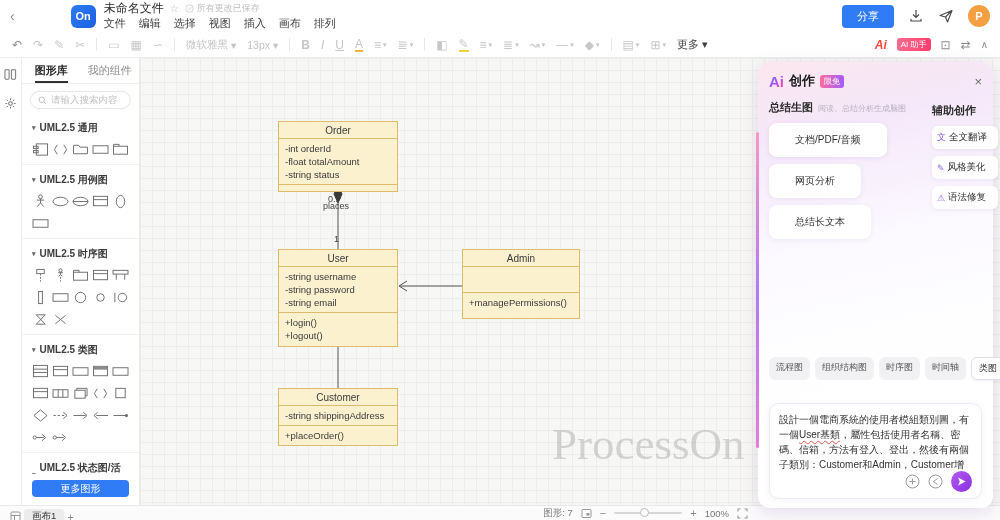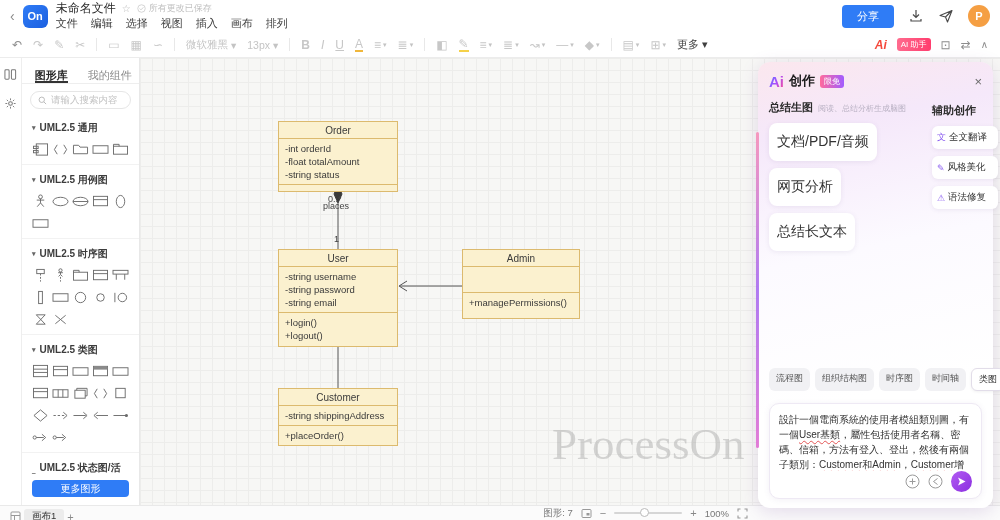--- a/index.html
+++ b/index.html
@@ -2,21 +2,21 @@
 <html><head>
 <meta charset="utf-8">
 <style>
   * { margin:0; padding:0; box-sizing:border-box; }
   html,body { width:1000px; height:520px; overflow:hidden; }
   body { font-family:"Liberation Sans", sans-serif; background:#fff; position:relative; color:#333; }
 
   
   .header { position:absolute; left:0; top:0; width:1000px; height:32px; background:#fff; display:flex; align-items:center; padding:0 10px; z-index:30; }
   .back-chevron { color:#8a8a8a; font-size:14px; margin-right:8px; cursor:pointer; }
-  .logo { width:25px; height:23px; border-radius:6px; background:linear-gradient(135deg,#2f7cf6,#1b5fe0); color:#fff; font-weight:bold; font-size:11px; display:flex; align-items:center; justify-content:center; margin-right:8px; }
+  .logo { width:25px; height:23px; border-radius:6px; background:linear-gradient(135deg,#2f7cf6,#1b5fe0); color:#fff; font-weight:bold; font-size:11px; display:flex; align-items:center; justify-content:center; margin-right:8px;margin-left:48px; }
   .title-block { display:flex; flex-direction:column; justify-content:center; gap:1px; }
   .title-row { display:flex; align-items:center; gap:6px; height:14px; }
   .doc-title { font-size:12px; color:#2b2b2b; }
   .star { color:#b9b9b9; font-size:10px; }
   .saved { color:#c0c0c0; font-size:9px; display:flex; align-items:center; gap:3px; }
   .saved svg { width:9px; height:9px; }
   .menu-row { display:flex; gap:13px; height:14px; align-items:center; }
   .menu-item { font-size:11px; color:#3c3c3c; cursor:pointer; }
   .header-right { margin-left:auto; display:flex; align-items:center; gap:14px; }
   .share-btn { background:#2f7cf6; color:#fff; font-size:11px; padding:4px 15px; border-radius:4px; border:none; cursor:pointer; }
@@ -39,21 +39,21 @@
   .ai-logo { font-size:12px; font-weight:bold; font-style:italic; color:#f5483b; }
   .ai-badge { background:linear-gradient(90deg,#ff6b8e,#ff3d6e); color:#fff; font-size:8px; padding:1px 4px; border-radius:3px; }
   .collapse { color:#8d8d8d; font-size:10px; cursor:pointer; }
 
   
   .rail { position:absolute; left:0; top:58px; width:22px; height:447px; background:#fff; border-right:1px solid #eee; display:flex; flex-direction:column; align-items:center; padding-top:10px; gap:16px; z-index:20; }
   .rail svg { width:13px; height:13px; cursor:pointer; }
 
   
   .sidebar { position:absolute; left:22px; top:58px; width:118px; height:447px; background:#fff; border-right:1px solid #e8e8e8; z-index:20; display:flex; flex-direction:column; }
-  .sb-tabs { display:flex; border-bottom:1px solid #eee; height:26px; flex:none;align-items:flex-end; }
+  .sb-tabs { display:flex; border-bottom:1px solid #eee; height:26px; flex:none; }
   .sb-tab { flex:1; font-size:11px; color:#8b8b8b; display:flex; align-items:center; justify-content:center; cursor:pointer; position:relative; }
   .sb-tab.active { color:#2b2b2b; font-weight:bold; }
   .sb-tab.active::after { content:''; position:absolute; bottom:0; left:22%; width:56%; height:2px; background:#333; }
   .sb-search { margin:7px 8px 4px 8px; height:18px; border:1px solid #e6e6e6; border-radius:10px; display:flex; align-items:center; padding:0 7px; gap:4px; flex:none; background:#fff; }
   .sb-search svg { width:9px; height:9px; flex:none; }
   .sb-search span { font-size:9.5px; color:#c2c2c2; white-space:nowrap; }
   .sb-scroll { flex:1; overflow:hidden; }
   .sb-section { border-bottom:1px solid #f2f2f2; padding:6px 0 7px 0; }
   .sb-sec-title { font-size:10px; color:#3c3c3c; font-weight:bold; padding:2px 10px 4px 10px; display:flex; align-items:center; gap:4px; cursor:pointer; }
   .sb-sec-title .caret { font-size:7px; color:#666; }
@@ -87,27 +87,27 @@
   .p-ai { font-size:15px; font-weight:bold; background:linear-gradient(120deg,#4f7dff,#a94cff,#ff4d8d); -webkit-background-clip:text; background-clip:text; color:transparent; }
   .p-title { font-size:13px; font-weight:bold; color:#1c1c1c; }
   .p-badge { background:linear-gradient(90deg,#ff6b9d,#a15cff); color:#fff; font-size:8px; padding:1px 4px; border-radius:3px; }
   .p-close { margin-left:auto; color:#6b6b6b; font-size:13px; cursor:pointer; line-height:1; }
   .p-body { display:flex; gap:26px; margin-top:10px; flex:none; }
   .p-gen { flex:1; }
   .p-gen-head { display:flex; align-items:baseline; gap:5px; }
   .p-sec-title { font-size:11px; font-weight:bold; color:#2d2d2d; white-space:nowrap; }
   .p-sec-hint { font-size:8px; color:#b8b0c2; white-space:nowrap; overflow:hidden; }
   .p-cards { display:flex; flex-wrap:wrap; gap:7px; margin-top:8px; }
-  .p-card { background:#fff; border-radius:8px; box-shadow:0 1px 5px rgba(100,80,140,0.10); font-size:14px; color:#333; padding:10px 8px; cursor:pointer; white-space:nowrap; }
+  .p-card { background:#fff; border-radius:8px; box-shadow:0 1px 5px rgba(100,80,140,0.10); font-size:10px; color:#333; padding:10px 26px; cursor:pointer; white-space:nowrap; }
   .p-assist { width:66px; flex:none; }
   .p-assist-list { display:flex; flex-direction:column; gap:7px; margin-top:8px; }
   .p-assist-item { background:#fff; border-radius:6px; box-shadow:0 1px 4px rgba(100,80,140,0.10); font-size:9.5px; color:#333; padding:5px 5px; display:flex; align-items:center; gap:3px; cursor:pointer; white-space:nowrap; }
   .p-assist-item .aicon { font-size:9px; color:#8a5cf0; }
   .p-spacer { flex:1; }
-  .p-chips { display:flex; gap:5px; flex:none; margin-bottom:12px; }
+  .p-chips { display:flex; gap:5px; flex:none; margin-bottom:23px; }
   .p-chip { background:#f1f1f4; border-radius:6px; font-size:9px; color:#555; padding:4px 7px; cursor:pointer; white-space:nowrap; }
   .p-chip.selected { background:#fff; border:1px solid #e2dde9; color:#2d2d2d; box-shadow:0 1px 3px rgba(0,0,0,0.06); display:flex; align-items:center; gap:3px; }
   .p-input { background:#fff; border-radius:10px; border:1px solid #eee9f4; box-shadow:0 1px 6px rgba(100,80,140,0.08); padding:8px 9px 6px 9px; flex:none; height:96px; display:flex; flex-direction:column; }
   .p-prompt { font-size:10px; line-height:1.5; color:#333; overflow:hidden; flex:1; }
   .sp-err { text-decoration:underline; text-decoration-style:wavy; text-decoration-color:#e25555; text-decoration-thickness:1px; text-underline-offset:2px; }
   .p-input-actions { display:flex; align-items:center; justify-content:flex-end; gap:8px; flex:none; }
   .p-input-actions svg { cursor:pointer; }
   .send-btn { width:21px; height:21px; border-radius:50%; background:linear-gradient(135deg,#b25bf2,#8b2fe0); display:flex; align-items:center; justify-content:center; cursor:pointer; }
 
   

